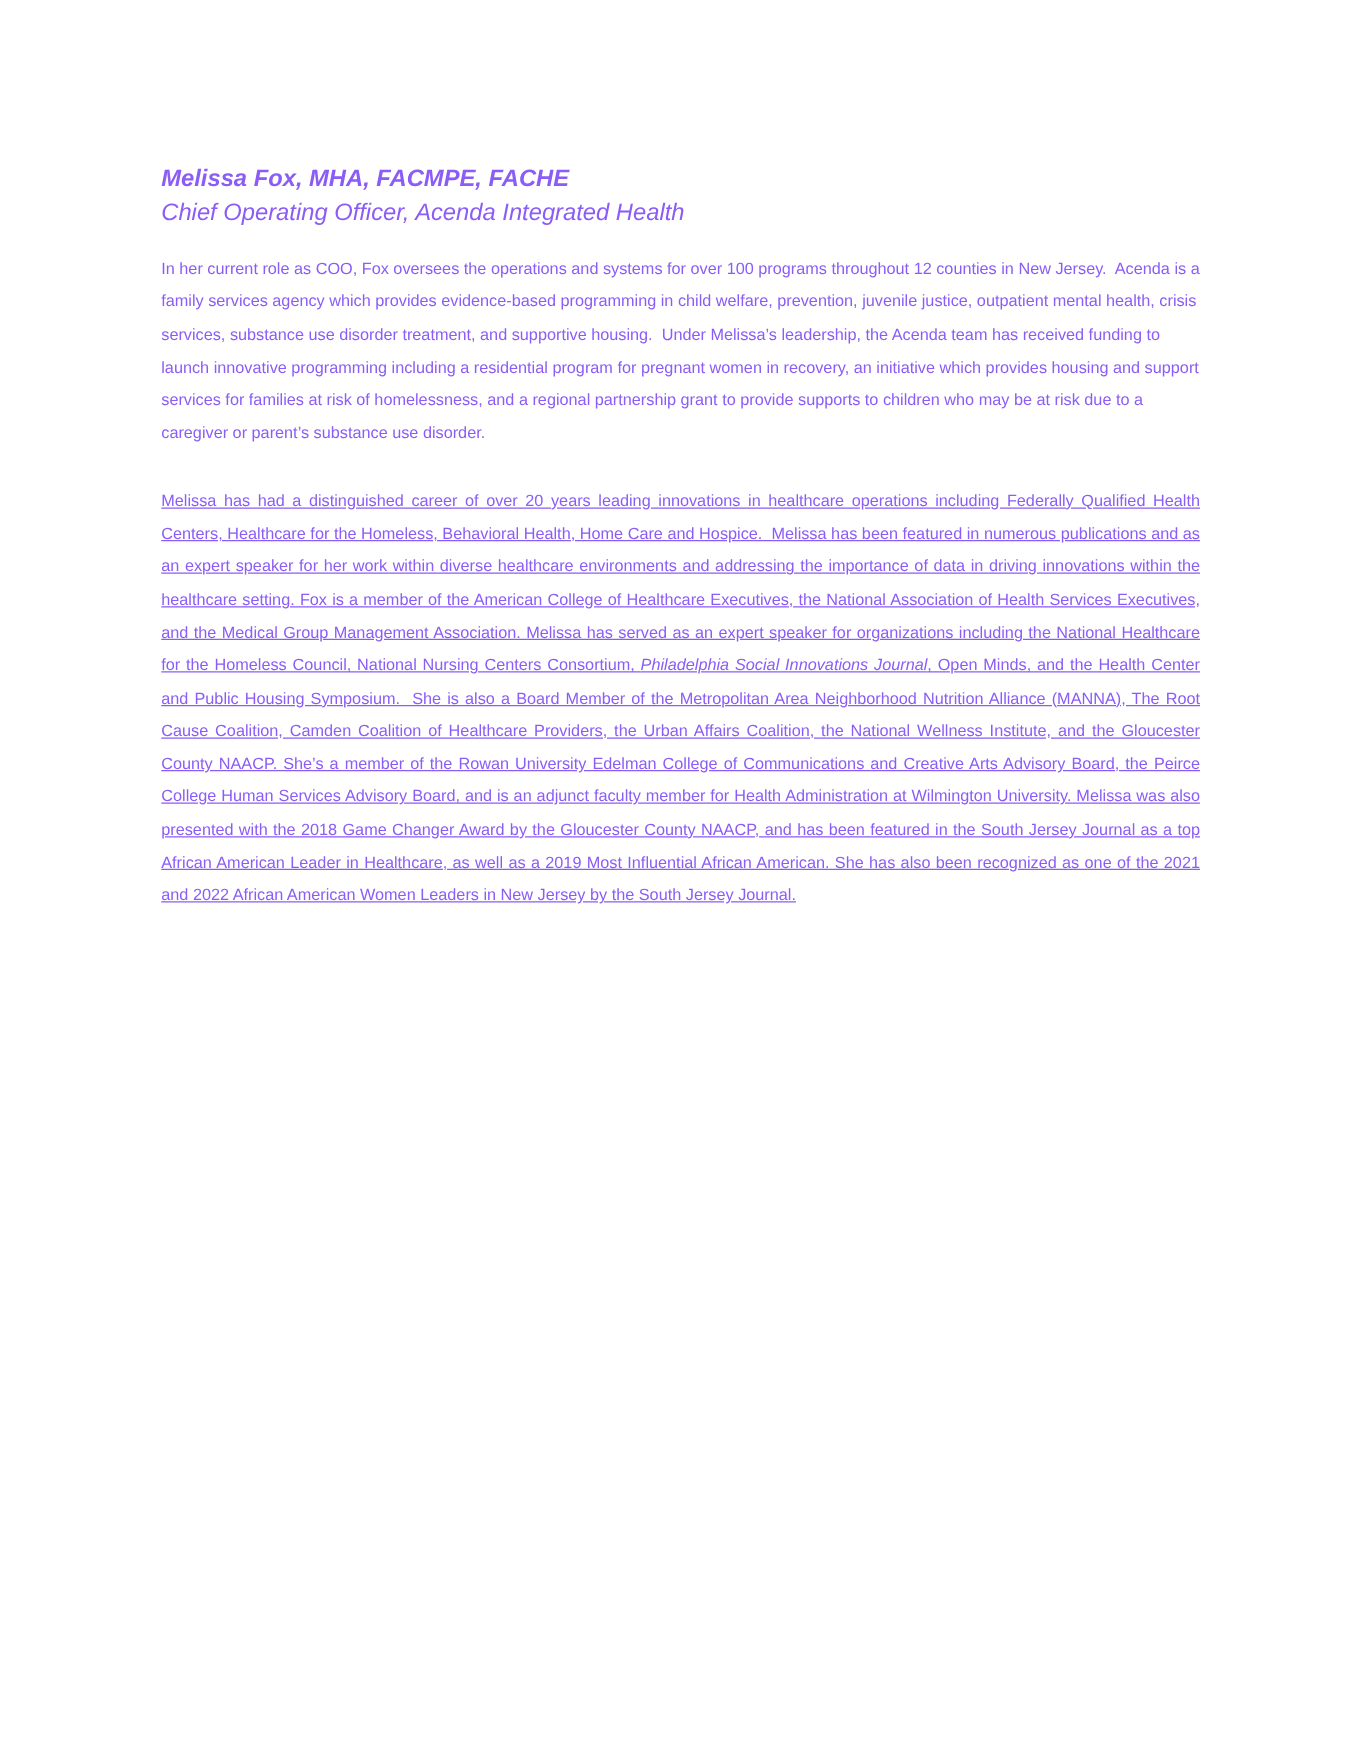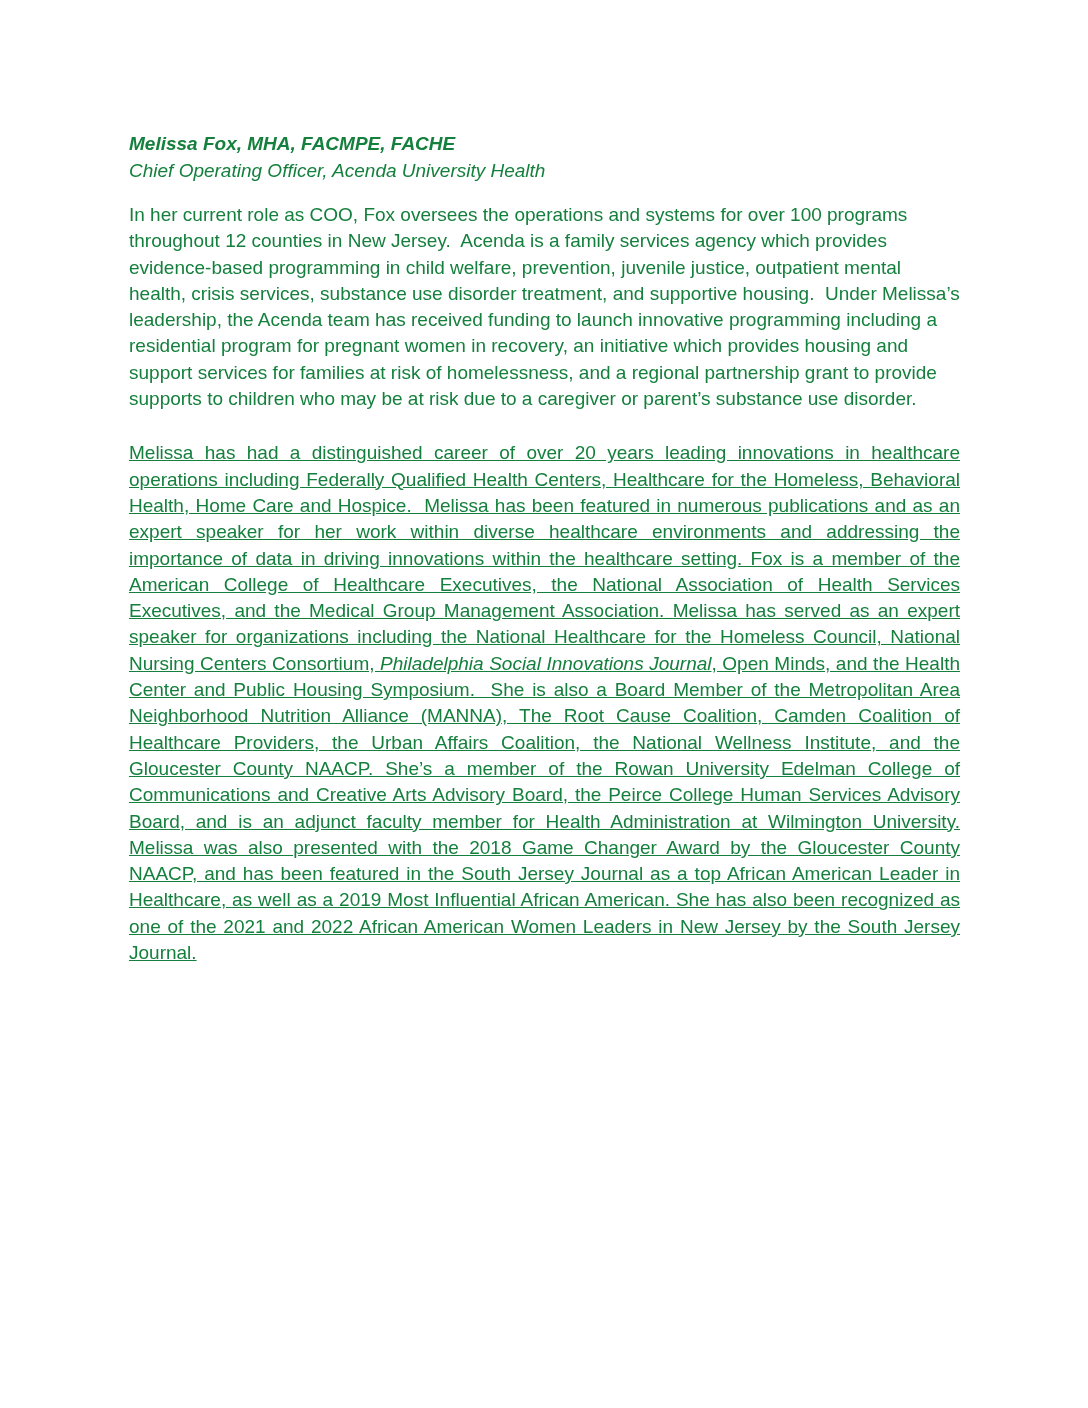--- a/index.html
+++ b/index.html
@@ -8,51 +8,51 @@
     background: #ffffff;
   }
   .page {
     position: relative;
     width: 1088px;
     height: 1408px;
     background: #ffffff;
     box-sizing: border-box;
     padding: 130px 128px 0 129px;
     font-family: "Liberation Sans", sans-serif;
-    color: #15803d;
+    color: #8b5cf6;
     overflow: hidden;
   }
   .doc-header {
     margin: 0 0 18px 0;
   }
   .doc-header .name-line {
     font-size: 19px;
     line-height: 27px;
     font-weight: bold;
     font-style: italic;
   }
   .doc-header .title-line {
     font-size: 19px;
     line-height: 27px;
     font-style: italic;
   }
   .para {
-    font-size: 19px;
+    font-size: 13px;
     line-height: 26.3px;
     margin: 0 0 28px 0;
     width: 831px;
   }
   .para.align-left { text-align: left; }
   .para.align-justify { text-align: justify; text-decoration: underline; }
 </style>
 </head>
 <body>
 
 <div class="page">
   <div class="doc-header">
     <div class="name-line">Melissa Fox, MHA, FACMPE, FACHE</div>
-    <div class="title-line">Chief Operating Officer, Acenda University Health</div>
+    <div class="title-line">Chief Operating Officer, Acenda Integrated Health</div>
   </div>
 
   <p class="para align-left"><span>In her current role as COO, Fox oversees the operations and systems for over 100 programs throughout 12 counties in New Jersey.&nbsp; Acenda is a family services agency which provides evidence-based programming in child welfare, prevention, juvenile justice, outpatient mental health, crisis services, substance use disorder treatment, and supportive housing.&nbsp; Under Melissa’s leadership, the Acenda team has received funding to launch innovative programming including a residential program for pregnant women in recovery, an initiative which provides housing and support services for families at risk of homelessness, and a regional partnership grant to provide supports to children who may be at risk due to a caregiver or parent’s substance use disorder.</span></p>
 
   <p class="para align-justify"><span>Melissa has had a distinguished career of over 20 years leading innovations in healthcare operations including Federally Qualified Health Centers, Healthcare for the Homeless, Behavioral Health, Home Care and Hospice.&nbsp; Melissa has been featured in numerous publications and as an expert speaker for her work within diverse healthcare environments and addressing the importance of data in driving innovations within the healthcare setting. Fox is a member of the American College of Healthcare Executives, the National Association of Health Services Executives, and the Medical Group Management Association. Melissa has served as an expert speaker for organizations including the National Healthcare for the Homeless Council, National Nursing Centers Consortium, </span><span style="font-style: italic;">Philadelphia Social Innovations Journal</span><span>, Open Minds, and the Health Center and Public Housing Symposium.&nbsp; She is also a Board Member of the Metropolitan Area Neighborhood Nutrition Alliance (MANNA), The Root Cause Coalition, Camden Coalition of Healthcare Providers, the Urban Affairs Coalition, the National Wellness Institute, and the Gloucester County NAACP. She’s a member of the Rowan University Edelman College of Communications and Creative Arts Advisory Board, the Peirce College Human Services Advisory Board, and is an adjunct faculty member for Health Administration at Wilmington University. Melissa was also presented with the 2018 Game Changer Award by the Gloucester County NAACP, and has been featured in the South Jersey Journal as a top African American Leader in Healthcare, as well as a 2019 Most Influential African American. She has also been recognized as one of the 2021 and 2022 African American Women Leaders in New Jersey by the South Jersey Journal.</span></p>
 </div>
 
 </body></html>

